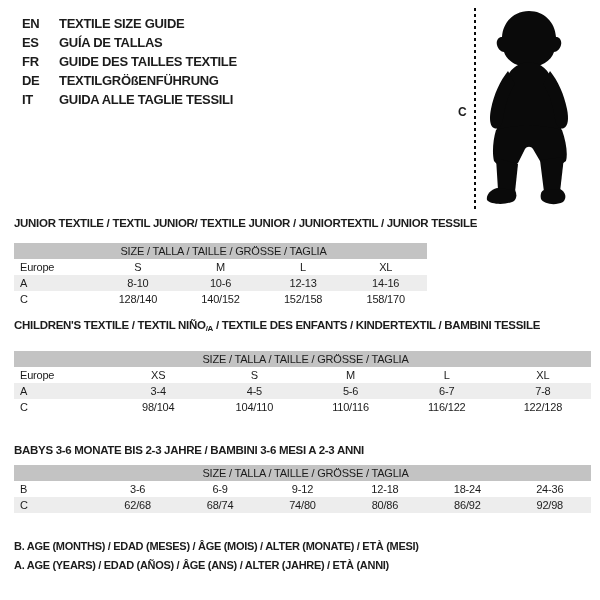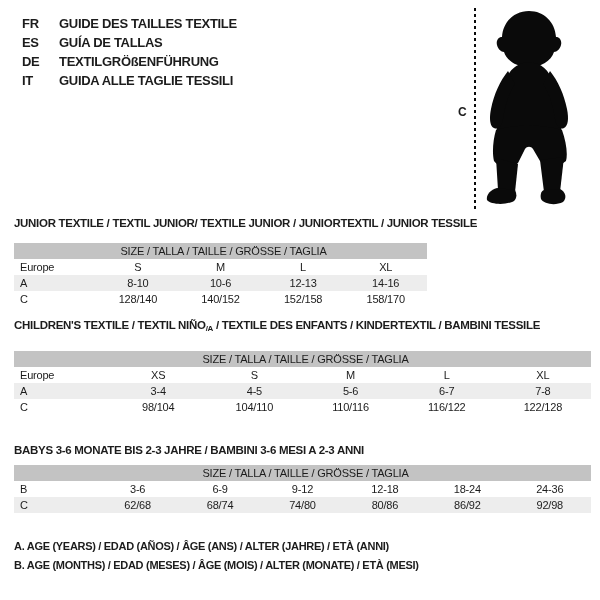--- a/index.html
+++ b/index.html
@@ -38,26 +38,30 @@
   
   .legend{position:absolute;left:14px;top:537px;font-weight:bold;font-size:11px;line-height:18.5px;letter-spacing:-0.3px;}
 </style>
 </head>
 <body>
 
 <div class="canvas" style="--bg: #ffffff; --text: #1c1c1c; --header-bg: #c3c3c3; --row-alt: #ededed; --sil: #0a0a0a;">
 
   <div class="lang-block">
     <div class="lang-row">
-      <span class="lang-code">FR</span>
-      <span class="lang-label">GUIDE DES TAILLES TEXTILE</span>
+      <span class="lang-code">EN</span>
+      <span class="lang-label">TEXTILE SIZE GUIDE</span>
     </div>
     <div class="lang-row">
       <span class="lang-code">ES</span>
       <span class="lang-label">GUÍA DE TALLAS</span>
+    </div>
+    <div class="lang-row">
+      <span class="lang-code">FR</span>
+      <span class="lang-label">GUIDE DES TAILLES TEXTILE</span>
     </div>
     <div class="lang-row">
       <span class="lang-code">DE</span>
       <span class="lang-label">TEXTILGRÖßENFÜHRUNG</span>
     </div>
     <div class="lang-row">
       <span class="lang-code">IT</span>
       <span class="lang-label">GUIDA ALLE TAGLIE TESSILI</span>
     </div>
   </div>
@@ -179,17 +183,17 @@
             <td>74/80</td>
             <td>80/86</td>
             <td>86/92</td>
             <td>92/98</td>
           </tr>
         </tbody>
       </table>
     </div>
 
   <div class="legend">
+    <div class="legend-line">B. AGE (MONTHS) / EDAD (MESES) / ÂGE (MOIS) / ALTER (MONATE) / ETÀ (MESI)</div>
     <div class="legend-line">A. AGE (YEARS) / EDAD (AÑOS) / ÂGE (ANS) / ALTER (JAHRE) / ETÀ (ANNI)</div>
-    <div class="legend-line">B. AGE (MONTHS) / EDAD (MESES) / ÂGE (MOIS) / ALTER (MONATE) / ETÀ (MESI)</div>
   </div>
 
 </div>
 
 </body></html>

